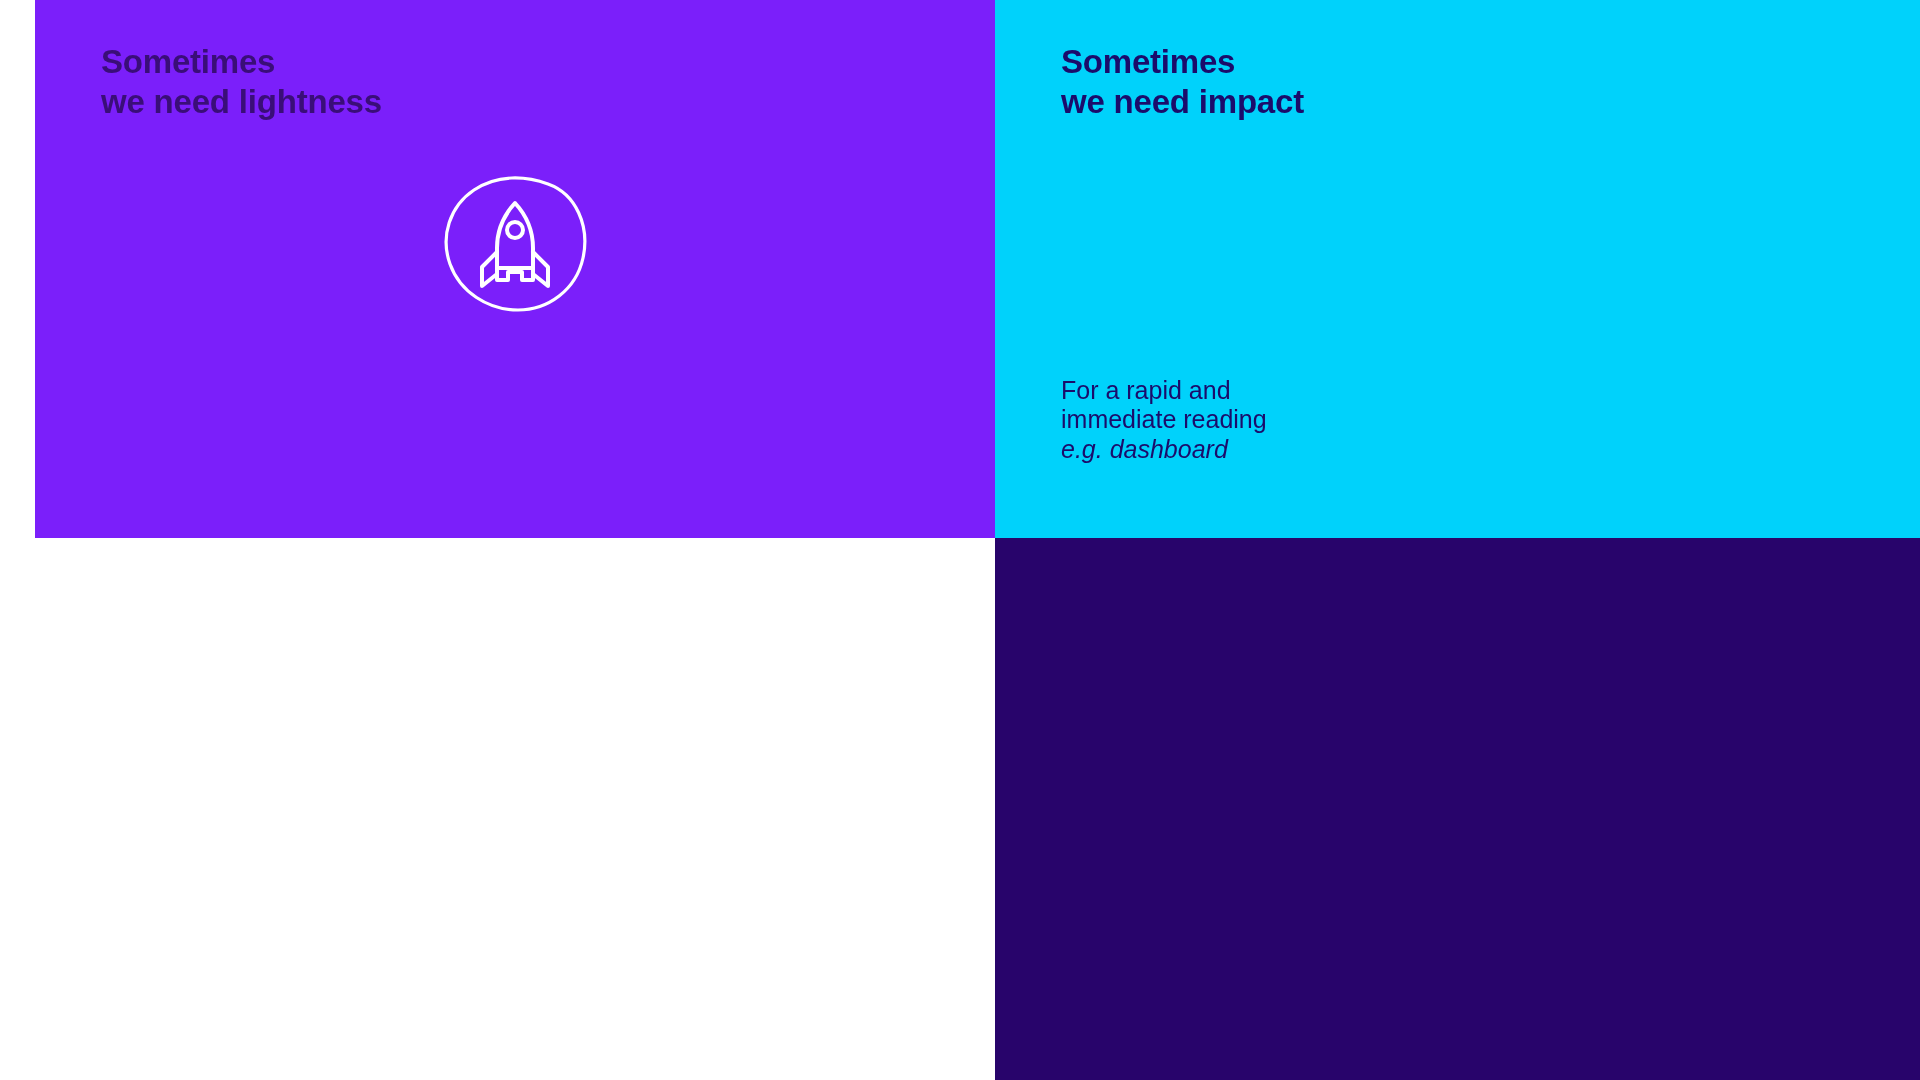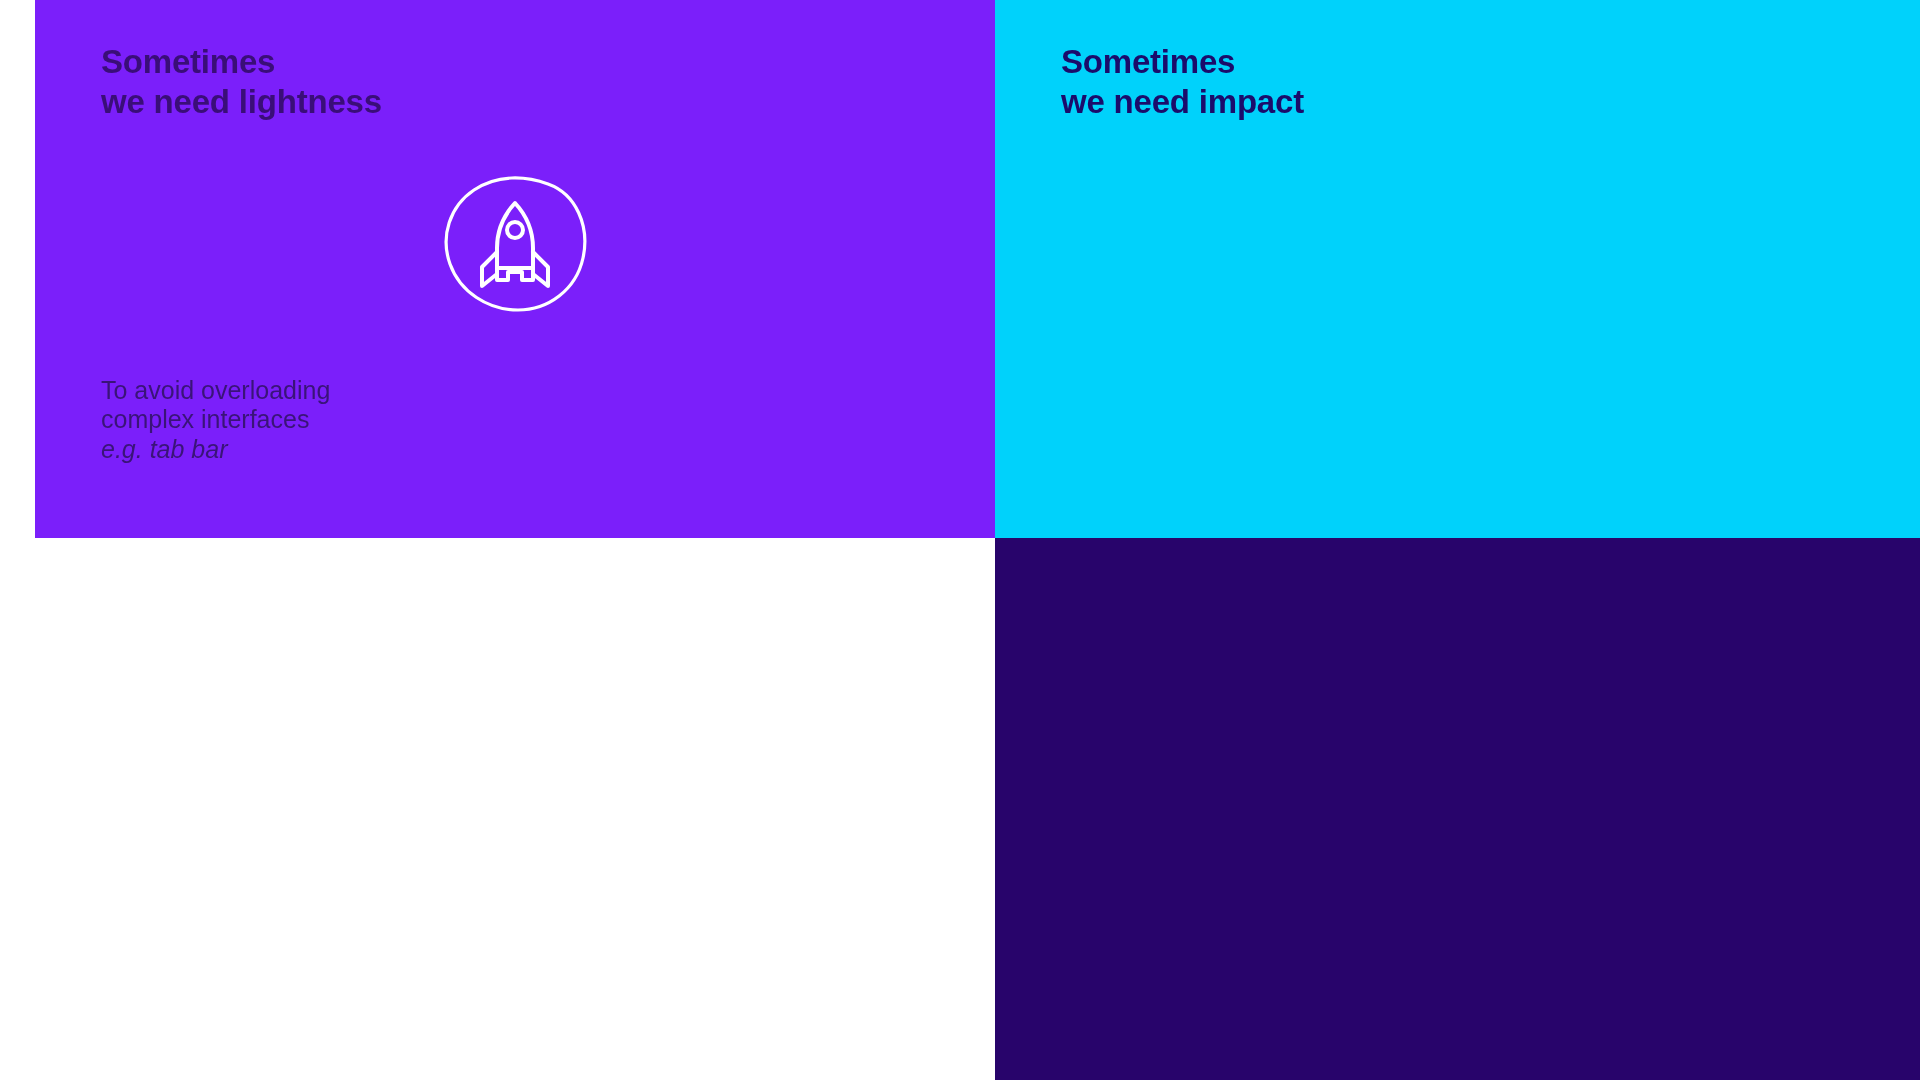--- a/index.html
+++ b/index.html
@@ -73,31 +73,31 @@
         <g fill="none" stroke="#FFFFFF" stroke-width="4" stroke-linejoin="round" stroke-linecap="round">
           <path d="M85 35 C97 48 103 64 103 80 L103 100 L67 100 L67 80 C67 64 73 48 85 35 Z"></path>
           <circle cx="85" cy="62" r="8"></circle>
           <path d="M67 84 L52 99 L52 118 L67 106"></path>
           <path d="M103 84 L118 99 L118 118 L103 106"></path>
           <path d="M67 100 L67 112 L78 112 L78 104 L92 104 L92 112 L103 112 L103 100"></path>
         </g>
       </svg>
     </div>
 
-    <div class="bodycopy" id="body-left">
-      <span class="line">To avoid overloading</span>
-      <span class="line">complex interfaces</span>
-      <span class="line eg">e.g. tab bar</span>
-    </div>
   </div>
 
   <div class="quad" id="quad-tr">
     <div class="headline" id="headline-right">Sometimes
 we need impact</div>
 
+    <div class="bodycopy" id="body-right">
+      <span class="line">For a rapid and</span>
+      <span class="line">immediate reading</span>
+      <span class="line eg">e.g. dashboard</span>
+    </div>
   </div>
 
   <div class="quad" id="quad-bl">
     
   </div>
 
   <div class="quad" id="quad-br">
     
   </div>
 

